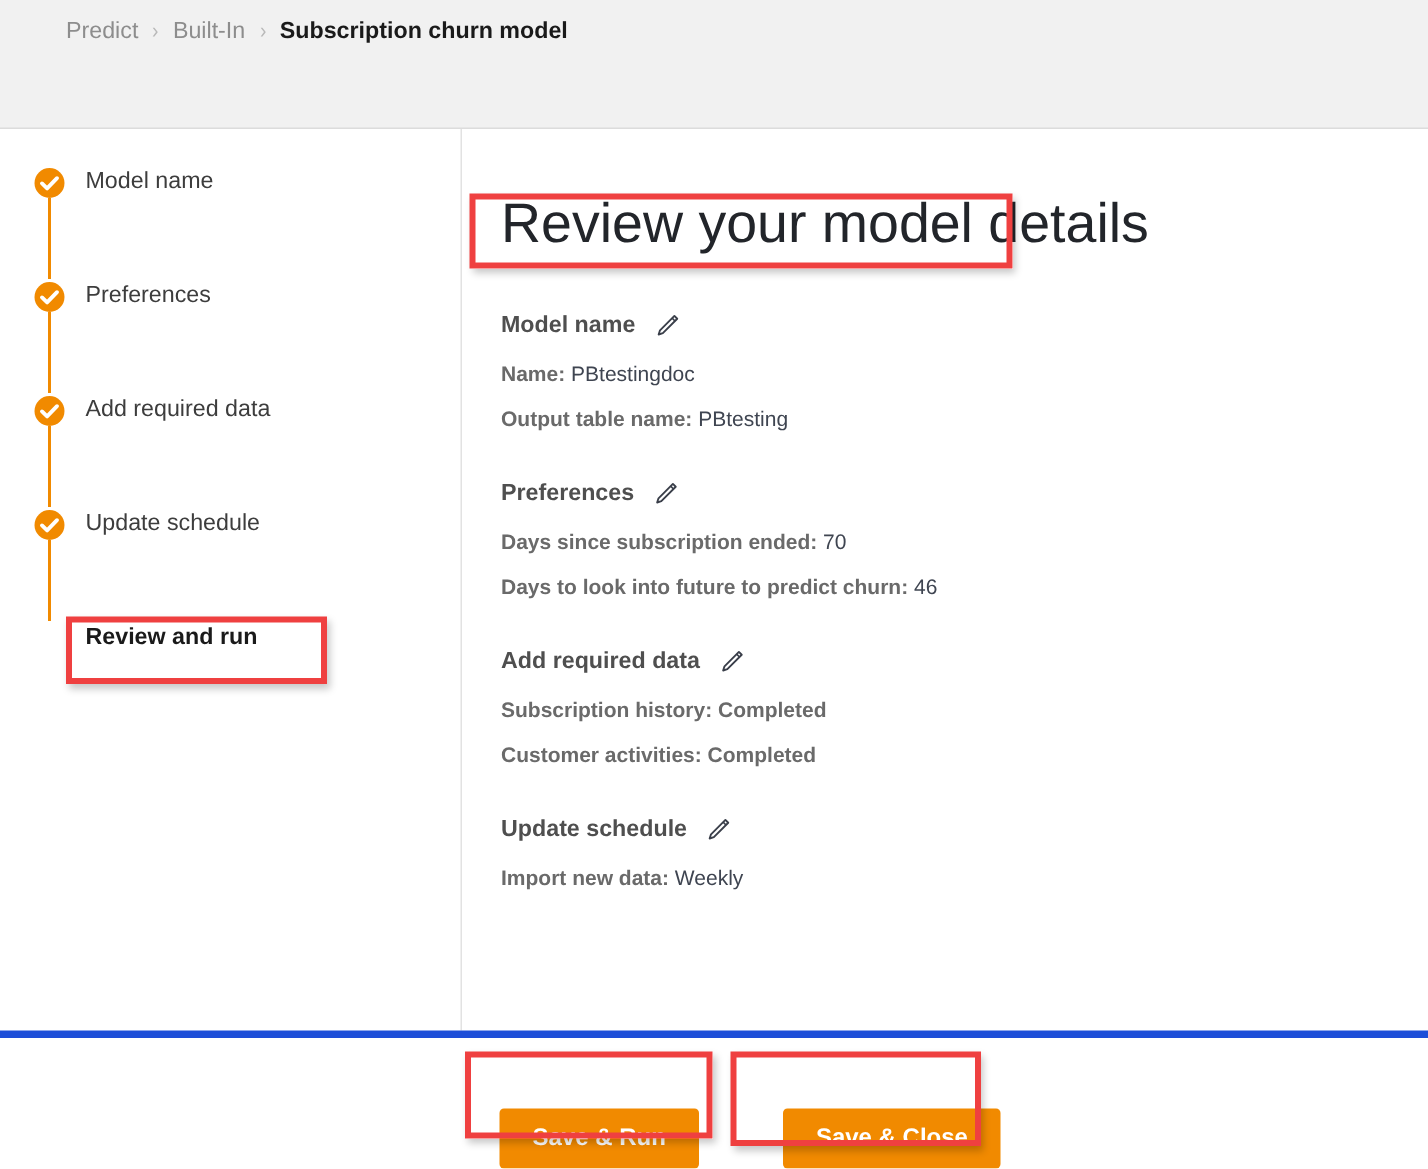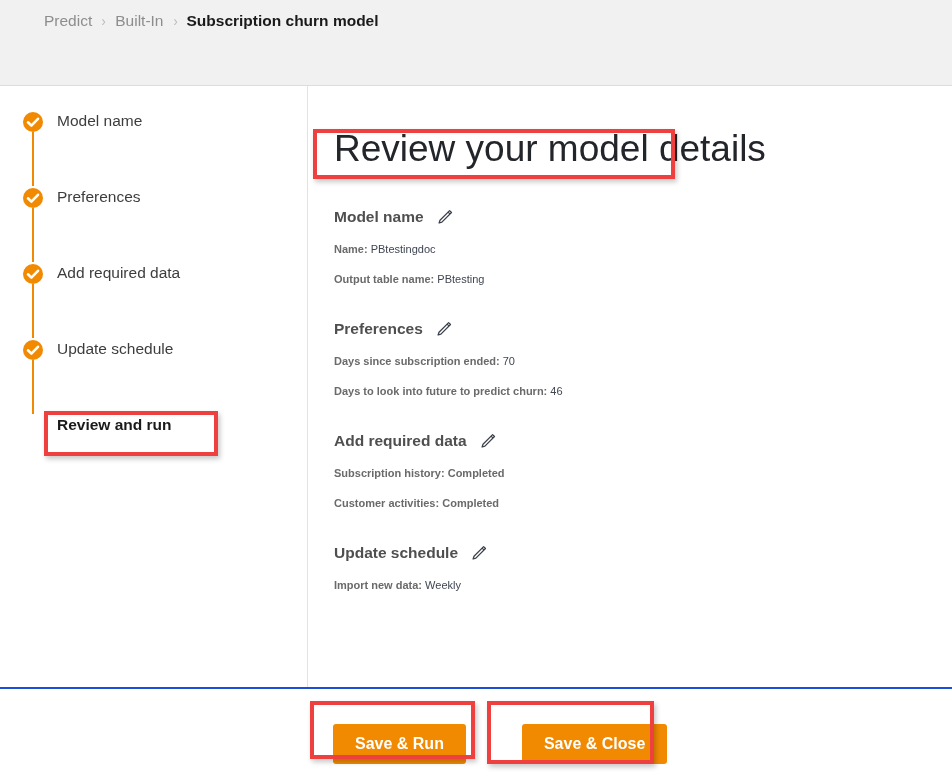--- a/index.html
+++ b/index.html
@@ -138,21 +138,21 @@
     line-height: 20px;
   }
   .edit-icon {
     margin-left: 11px;
     display: inline-flex;
     cursor: pointer;
   }
   .edit-icon svg { display: block; }
 
   .field {
-    font-size: 11px;
+    font-size: 14px;
     line-height: 20px;
     margin-bottom: 10px;
     color: #3f4551;
     white-space: nowrap;
   }
   .field:last-child { margin-bottom: 0; }
   .field-label {
     font-weight: bold;
     color: #6a6a6a;
   }
@@ -162,24 +162,24 @@
     color: #6a6a6a;
   }
 
   
   .footer {
     position: absolute;
     left: 0;
     right: 0;
     top: 601px;
     height: 92px;
-    border-top: 2px solid #1d4ed8;
+    border-top: 5px solid #1d4ed8;
     padding: 20px 0 0 333px;
     display: flex;
-    align-items: center;
+    align-items: flex-end;
   }
   .btn {
     background: #f18a00;
     color: #ffffff;
     border: none;
     border-radius: 3px;
     font-family: "Liberation Sans", sans-serif;
     font-size: 16px;
     font-weight: bold;
     height: 40px;

